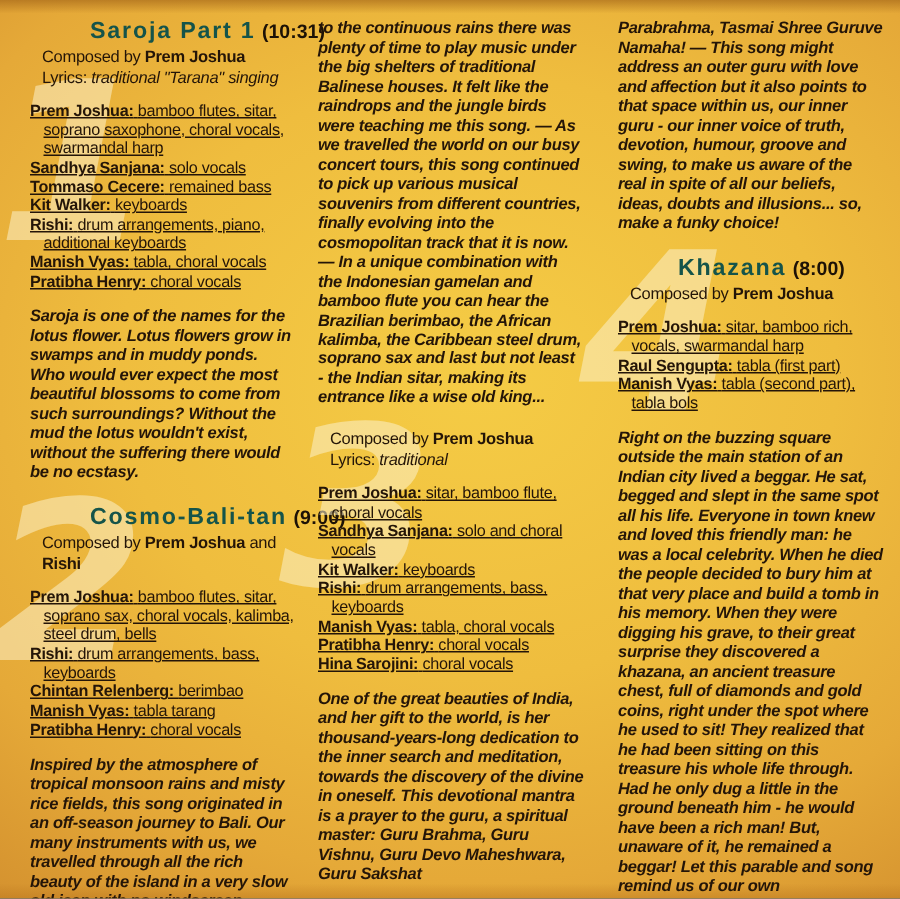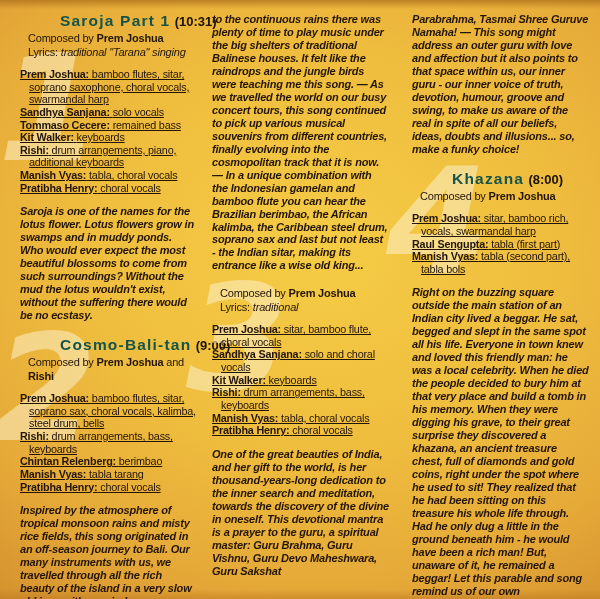--- a/index.html
+++ b/index.html
@@ -84,20 +84,21 @@
         <div class="sub composed"><span>Composed by</span> <b>Prem Joshua</b></div>
         <div class="sub lyrics"><span>Lyrics:</span> <i>traditional</i></div>
       </div>
       <div class="block credits">
         <div class="credit"><b>Prem Joshua:</b> <span>sitar, bamboo flute, choral vocals</span></div>
         <div class="credit"><b>Sandhya Sanjana:</b> <span>solo and choral vocals</span></div>
         <div class="credit"><b>Kit Walker:</b> <span>keyboards</span></div>
         <div class="credit"><b>Rishi:</b> <span>drum arrangements, bass, keyboards</span></div>
         <div class="credit"><b>Manish Vyas:</b> <span>tabla, choral vocals</span></div>
         <div class="credit"><b>Pratibha Henry:</b> <span>choral vocals</span></div>
+        <div class="credit"><b>Hina Sarojini:</b> <span>choral vocals</span></div>
       </div>
       <p class="block desc">One of the great beauties of India, and her gift to the world, is her thousand-years-long dedication to the inner search and meditation, towards the discovery of the divine in oneself. This devotional mantra is a prayer to the guru, a spiritual master: Guru Brahma, Guru Vishnu, Guru Devo Maheshwara, Guru Sakshat</p>
     </div>
   <div class="col col-2">
       <p class="block desc">Parabrahma, Tasmai Shree Guruve Namaha!  —  This song might address an outer guru with love and affection but it also points to that space within us, our inner guru - our inner voice of truth, devotion, humour, groove and swing, to make us aware of the real in spite of all our beliefs, ideas, doubts and illusions... so, make a funky choice!</p>
       <div class="block track-header">
         <div class="big-number">4</div>
         <h2 class="title-line"><span class="t-title">Khazana</span> <span class="t-dur">(8:00)</span></h2>
         <div class="sub composed"><span>Composed by</span> <b>Prem Joshua</b></div>
       </div>

